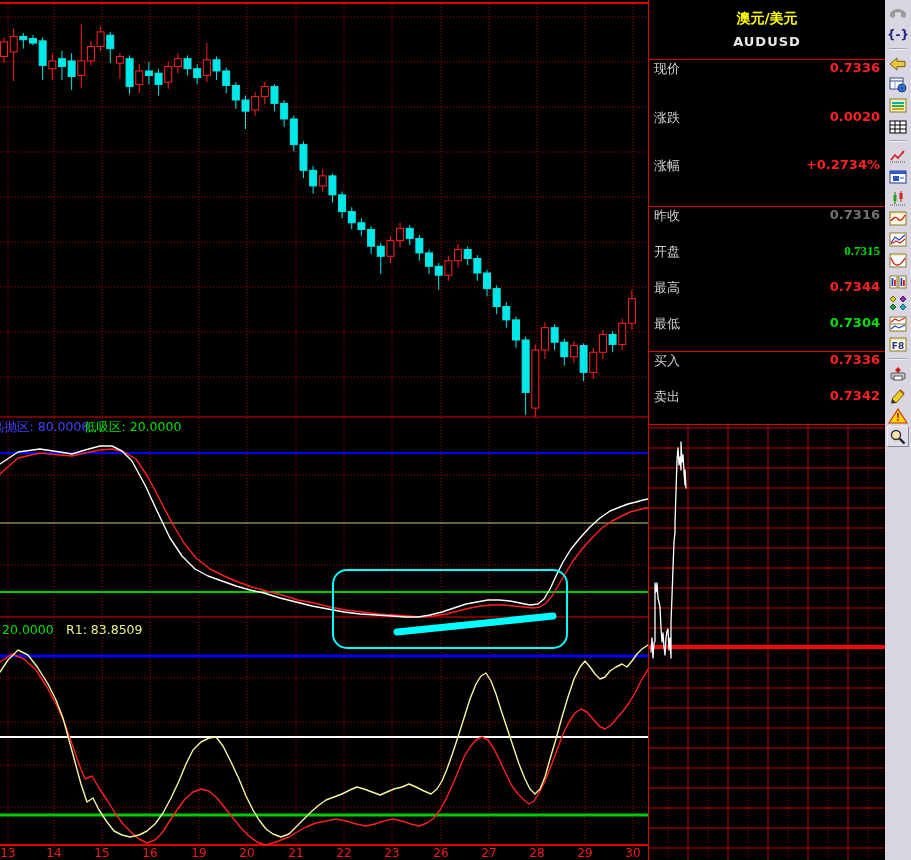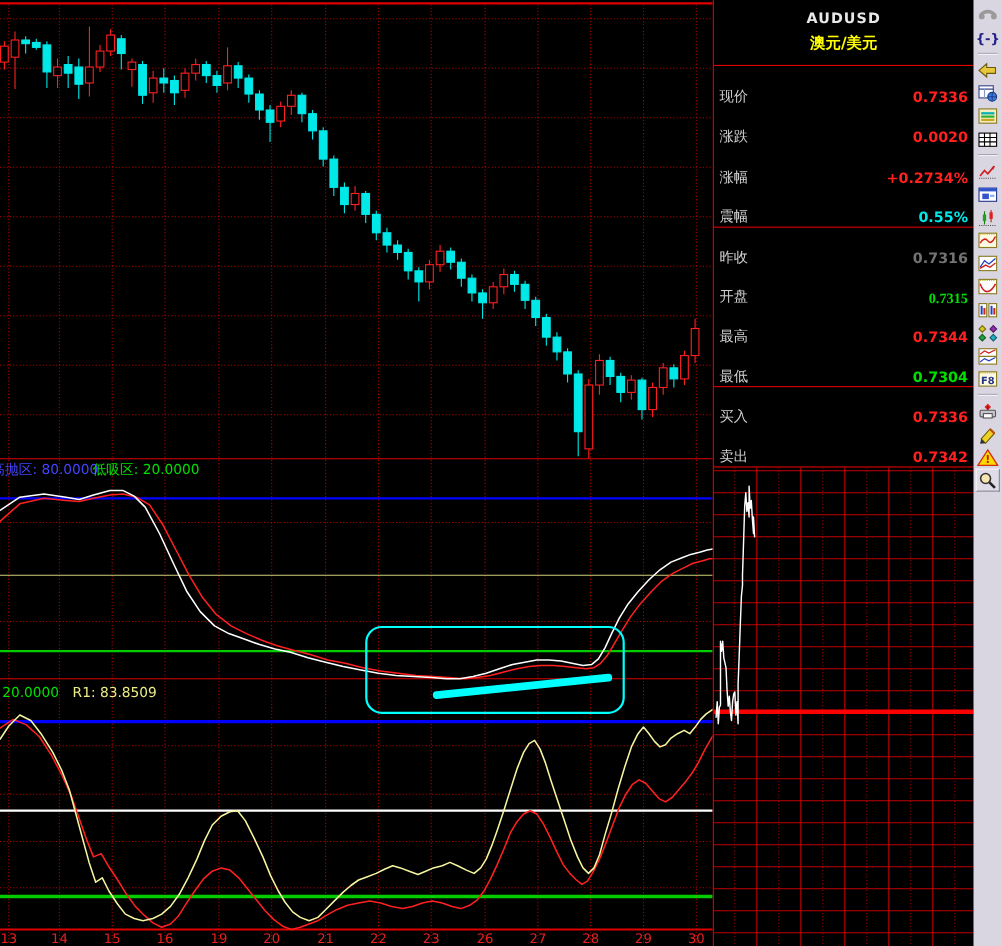--- a/index.html
+++ b/index.html
@@ -15,21 +15,21 @@
   #quote-panel { position:absolute; left:0; top:0; width:236px; height:425px;
                  border-bottom:1px solid #e00000; }
   #quote-title-block { height:60px; border-bottom:1px solid #e00000;
                        display:flex; flex-direction:column; justify-content:center; gap:6px; }
   #pair-title { text-align:center; color:#ffff00; font-size:14px; font-weight:bold; }
   #pair-symbol { text-align:center; color:#e8e8e8; font-size:13px; font-weight:bold; letter-spacing:1px; }
   .qgroup { border-bottom:1px solid #e00000; display:flex; flex-direction:column; }
   .qgroup.g0 { height:147px; }
   .qgroup.g1 { height:145px; }
   .qgroup.g2 { height:72px; border-bottom:none; }
-  .qrow { flex:1; display:flex; align-items:flex-end; justify-content:space-between; padding:0 5px;gap:24px; }
+  .qrow { flex:1; display:flex; align-items:flex-start; justify-content:space-between; padding:0 5px;gap:24px; }
   .qlabel { color:#d0d0d0; font-size:13px; }
   .qvalue { font-size:13px; font-weight:bold; }
 
   #tick-chart { position:absolute; left:0; top:425px; width:236px; height:435px; }
 
   #toolbar { position:absolute; left:885px; top:0; width:26px; height:860px;
              background:#d9d5e1; display:flex; flex-direction:column; align-items:center; padding-top:3px; }
   .tb-btn { width:22px; height:21px; display:flex; align-items:center; justify-content:center; cursor:pointer; }
   .tb-btn.raised { border:1px solid; border-color:#f5f3f8 #8a8698 #8a8698 #f5f3f8; background:#dfdbe7; }
   .tb-div { width:18px; height:2px; margin:3px 0;
@@ -252,40 +252,36 @@
         <text x="489" y="857" fill="#e82020" font-size="12" text-anchor="middle" font-family="&quot;DejaVu Sans&quot;, sans-serif">27</text>
         <text x="537" y="857" fill="#e82020" font-size="12" text-anchor="middle" font-family="&quot;DejaVu Sans&quot;, sans-serif">28</text>
         <text x="585" y="857" fill="#e82020" font-size="12" text-anchor="middle" font-family="&quot;DejaVu Sans&quot;, sans-serif">29</text>
         <text x="633" y="857" fill="#e82020" font-size="12" text-anchor="middle" font-family="&quot;DejaVu Sans&quot;, sans-serif">30</text>
       </svg>
   </div>
 
   <div id="right-section">
     <div id="quote-panel">
       <div id="quote-title-block">
+        <div id="pair-title">澳元/美元</div>
         <div id="pair-symbol">AUDUSD</div>
-        <div id="pair-title">澳元/美元</div>
       </div>
       <div id="quote-rows">
           <div class="qgroup g0">
             <div class="qrow">
               <span class="qlabel">现价</span>
               <span class="qvalue" style="color: rgb(255, 32, 32);">0.7336</span>
             </div>
             <div class="qrow">
               <span class="qlabel">涨跌</span>
               <span class="qvalue" style="color: rgb(255, 32, 32);">0.0020</span>
             </div>
             <div class="qrow">
               <span class="qlabel">涨幅</span>
               <span class="qvalue" style="color: rgb(255, 32, 32);">+0.2734%</span>
-            </div>
-            <div class="qrow">
-              <span class="qlabel">震幅</span>
-              <span class="qvalue" style="color: rgb(0, 232, 232);">0.55%</span>
             </div>
           </div>
           <div class="qgroup g1">
             <div class="qrow">
               <span class="qlabel">昨收</span>
               <span class="qvalue" style="color: #737373;">0.7316</span>
             </div>
             <div class="qrow">
               <span class="qlabel">开盘</span>
               <span class="qvalue" style="color: rgb(0, 224, 0); font-family: Liberation Serif, serif;">0.7315</span>

